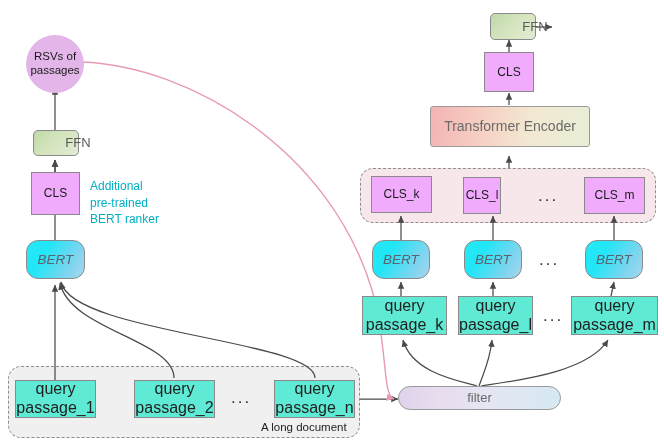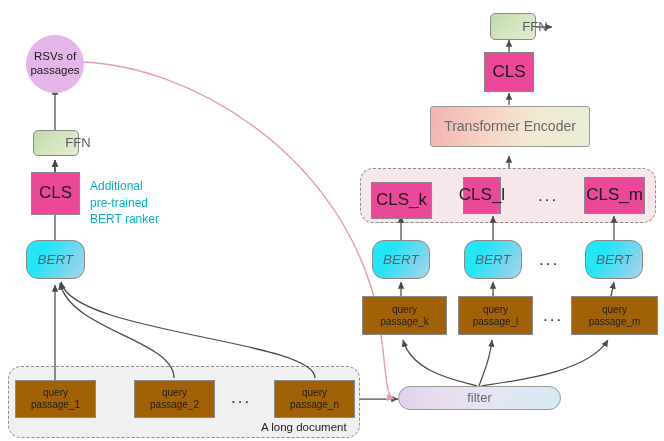--- a/index.html
+++ b/index.html
@@ -19,46 +19,46 @@
     position: absolute;
     box-sizing: border-box;
     display: flex;
     align-items: center;
     justify-content: center;
     text-align: center;
     line-height: 1.18;
     color: #222222;
   }
   .cls-box {
-    background: #ec4899;
+    background: #f0abfc;
     border: 1.3px solid #8a8a8a;
     color: #1a1a1a;
-    font-size: 17px;
+    font-size: 12px;
   }
   .ffn-box {
     border-radius: 5px;
     border: 1.3px solid #8a8a8a;
     background: linear-gradient(135deg, #bfd9a8 0%, #d4e4bd 45%, #e2ecd4 100%);
     color: #5a5a5a;
     font-size: 13px;
     padding-left: 44px;
   }
   .bert-box {
     border-radius: 12px;
     border: 1.3px solid #8a8a8a;
     background: linear-gradient(120deg, #28e8f5 0%, #20e6f6 30%, #7fd4ef 75%, #a8d7ee 100%);
     color: #5c6370;
     font-size: 13.5px;
     font-style: italic;
   }
   .passage-box {
-    background: #a16207;
+    background: #5eead4;
     border: 1.3px solid #8a8a8a;
     color: #1f1f1f;
-    font-size: 10px;
+    font-size: 16px;
     flex-direction: column;
   }
   .circle {
     border-radius: 50%;
     border: none;
     background: #e3b5e8;
     color: #1a1a1a;
     font-size: 11.5px;
     flex-direction: column;
   }
@@ -232,21 +232,21 @@
 
 
   <div class="node cls-box" style="left:484px; top:52px; width:50px; height:40px;">
     <span>CLS</span>
   </div>
 
   <div class="node encoder-box" style="left:430px; top:106px; width:160px; height:41px;">
     <span>Transformer Encoder</span>
   </div>
 
-  <div class="node cls-box" style="left:371px; top:182px; width:61px; height:37px;">
+  <div class="node cls-box" style="left:371px; top:176px; width:61px; height:37px;">
     <span>CLS_k</span>
   </div>
 
   <div class="node cls-box" style="left:463px; top:177px; width:38px; height:37px;">
     <span>CLS_l</span>
   </div>
 
   <div class="ellipsis" style="left:538px; top:186px;">...</div>
 
   <div class="node cls-box" style="left:584px; top:177px; width:61px; height:37px;">

